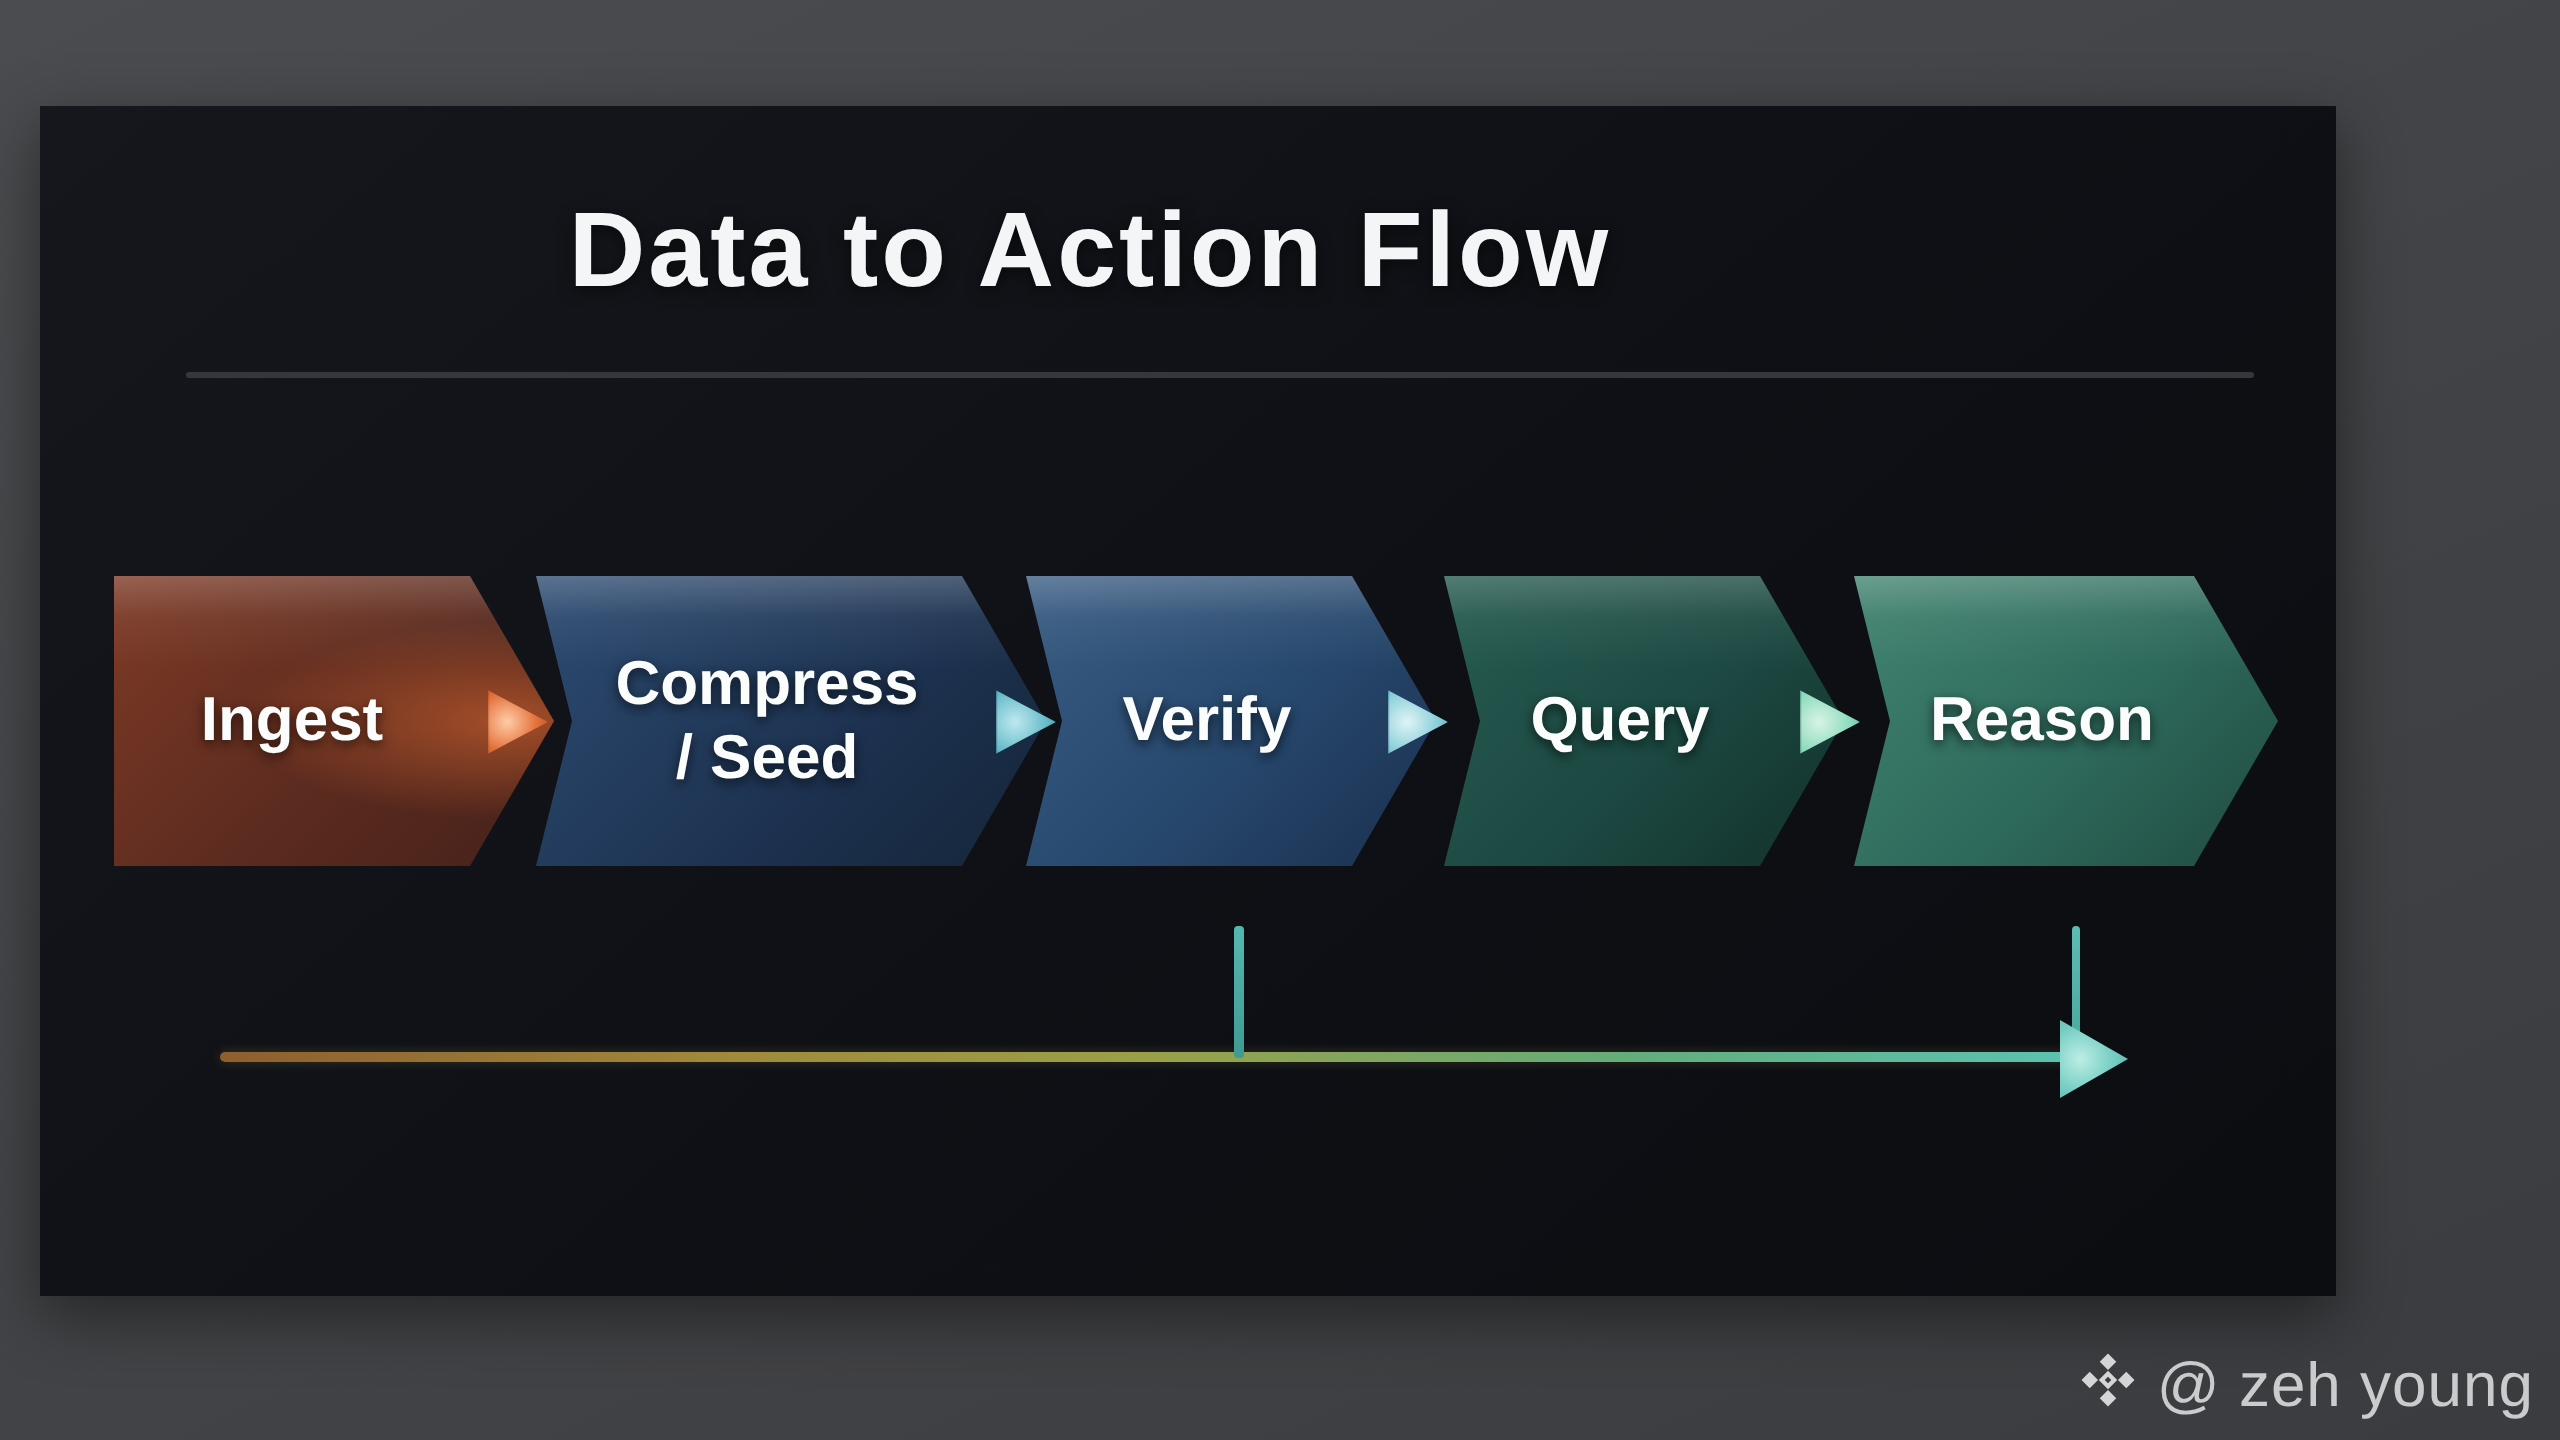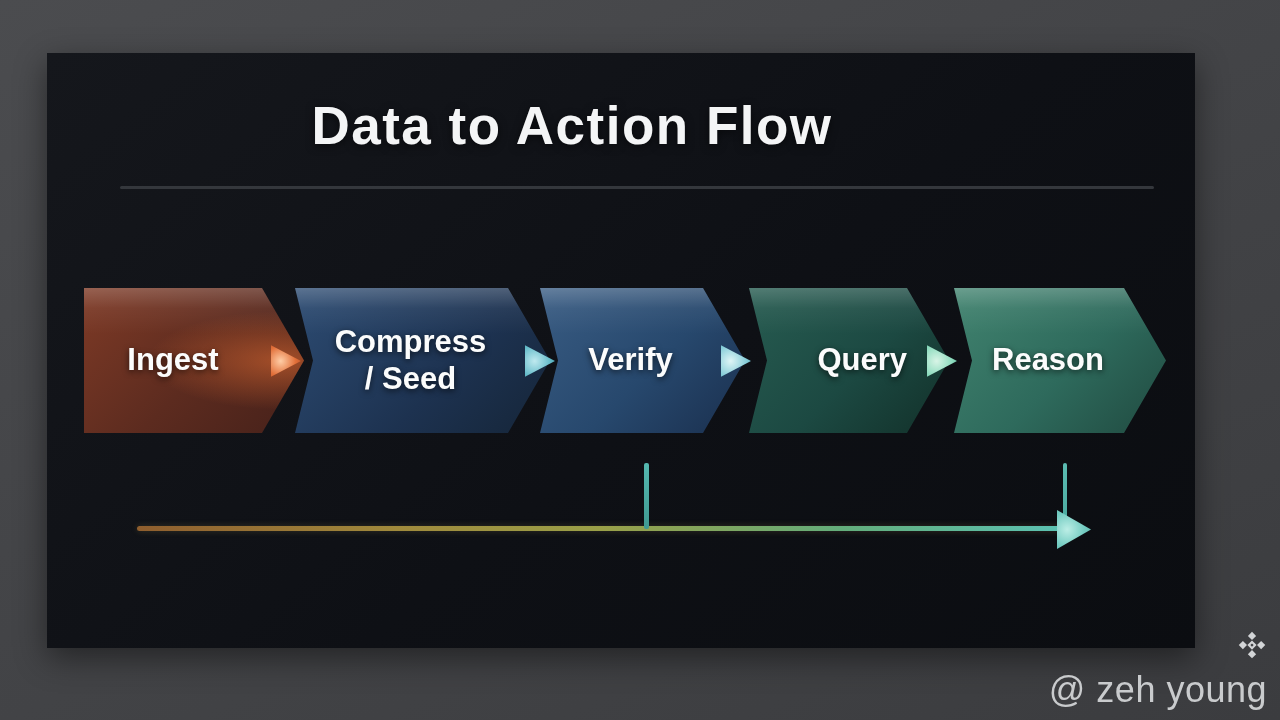--- a/index.html
+++ b/index.html
@@ -10,21 +10,20 @@
     position: relative;
   }
 
   
   .slide {
     position: absolute;
     left: 20px; top: 53px;
     width: 1148px; height: 595px;
     background: linear-gradient(140deg, #15171c 0%, #0e1015 55%, #0b0d11 100%);
     box-shadow: 0 10px 30px rgba(0,0,0,.45);
-    margin-left: 27px;
   }
 
   .slide-title {
     position: absolute;
     top: 42px; left: 75px; width: 900px;
     text-align: center;
     font-size: 53px; font-weight: bold;
     letter-spacing: 1.5px;
     color: #f4f5f6;
     text-shadow: 0 2px 8px rgba(0,0,0,.55);
@@ -75,21 +74,20 @@
     left: 493px; width: 205px;
     background-image:
       linear-gradient(to bottom, rgba(255,255,255,.22), rgba(255,255,255,.05) 14%, rgba(0,0,0,0) 32%),
       linear-gradient(135deg, #395c83 0%, #27486d 55%, #1a2f4e 100%);
   }
   .chev-query {
     left: 702px; width: 200px;
     background-image:
       linear-gradient(to bottom, rgba(255,255,255,.20), rgba(255,255,255,.05) 14%, rgba(0,0,0,0) 32%),
       linear-gradient(135deg, #275c51 0%, #1c4942 55%, #123029 100%);
-    justify-content: flex-end;
   }
   .chev-reason {
     left: 907px; width: 212px;
     background-image:
       linear-gradient(to bottom, rgba(255,255,255,.22), rgba(255,255,255,.05) 14%, rgba(0,0,0,0) 32%),
       linear-gradient(135deg, #41836f 0%, #2e6a5c 55%, #204a40 100%);
     align-items: center;
   }
 
   
@@ -125,25 +123,24 @@
     left: 1010px; top: 457px;
     width: 34px; height: 39px;
     clip-path: polygon(0 0, 100% 50%, 0 100%);
     background: radial-gradient(circle at 30% 50%, #bceee6, #74ccc2 55%, #58b2a8 100%);
   }
 
   
   .watermark {
     position: absolute;
     right: 13px; bottom: 9px;
-    display: flex; align-items: flex-end; gap: 9px;
+    display: flex; align-items: flex-start; gap: 9px;
     color: #c9cbcd;
-    font-size: 36px;
+    font-size: 31px;
     letter-spacing: .5px;
-    flex-direction: column;
   }
   .watermark svg { display: block; }
 </style>
 </head>
 <body>
 
 <div class="slide">
 
   <div class="slide-title">Data to Action Flow</div>
   <div class="title-divider"></div>

